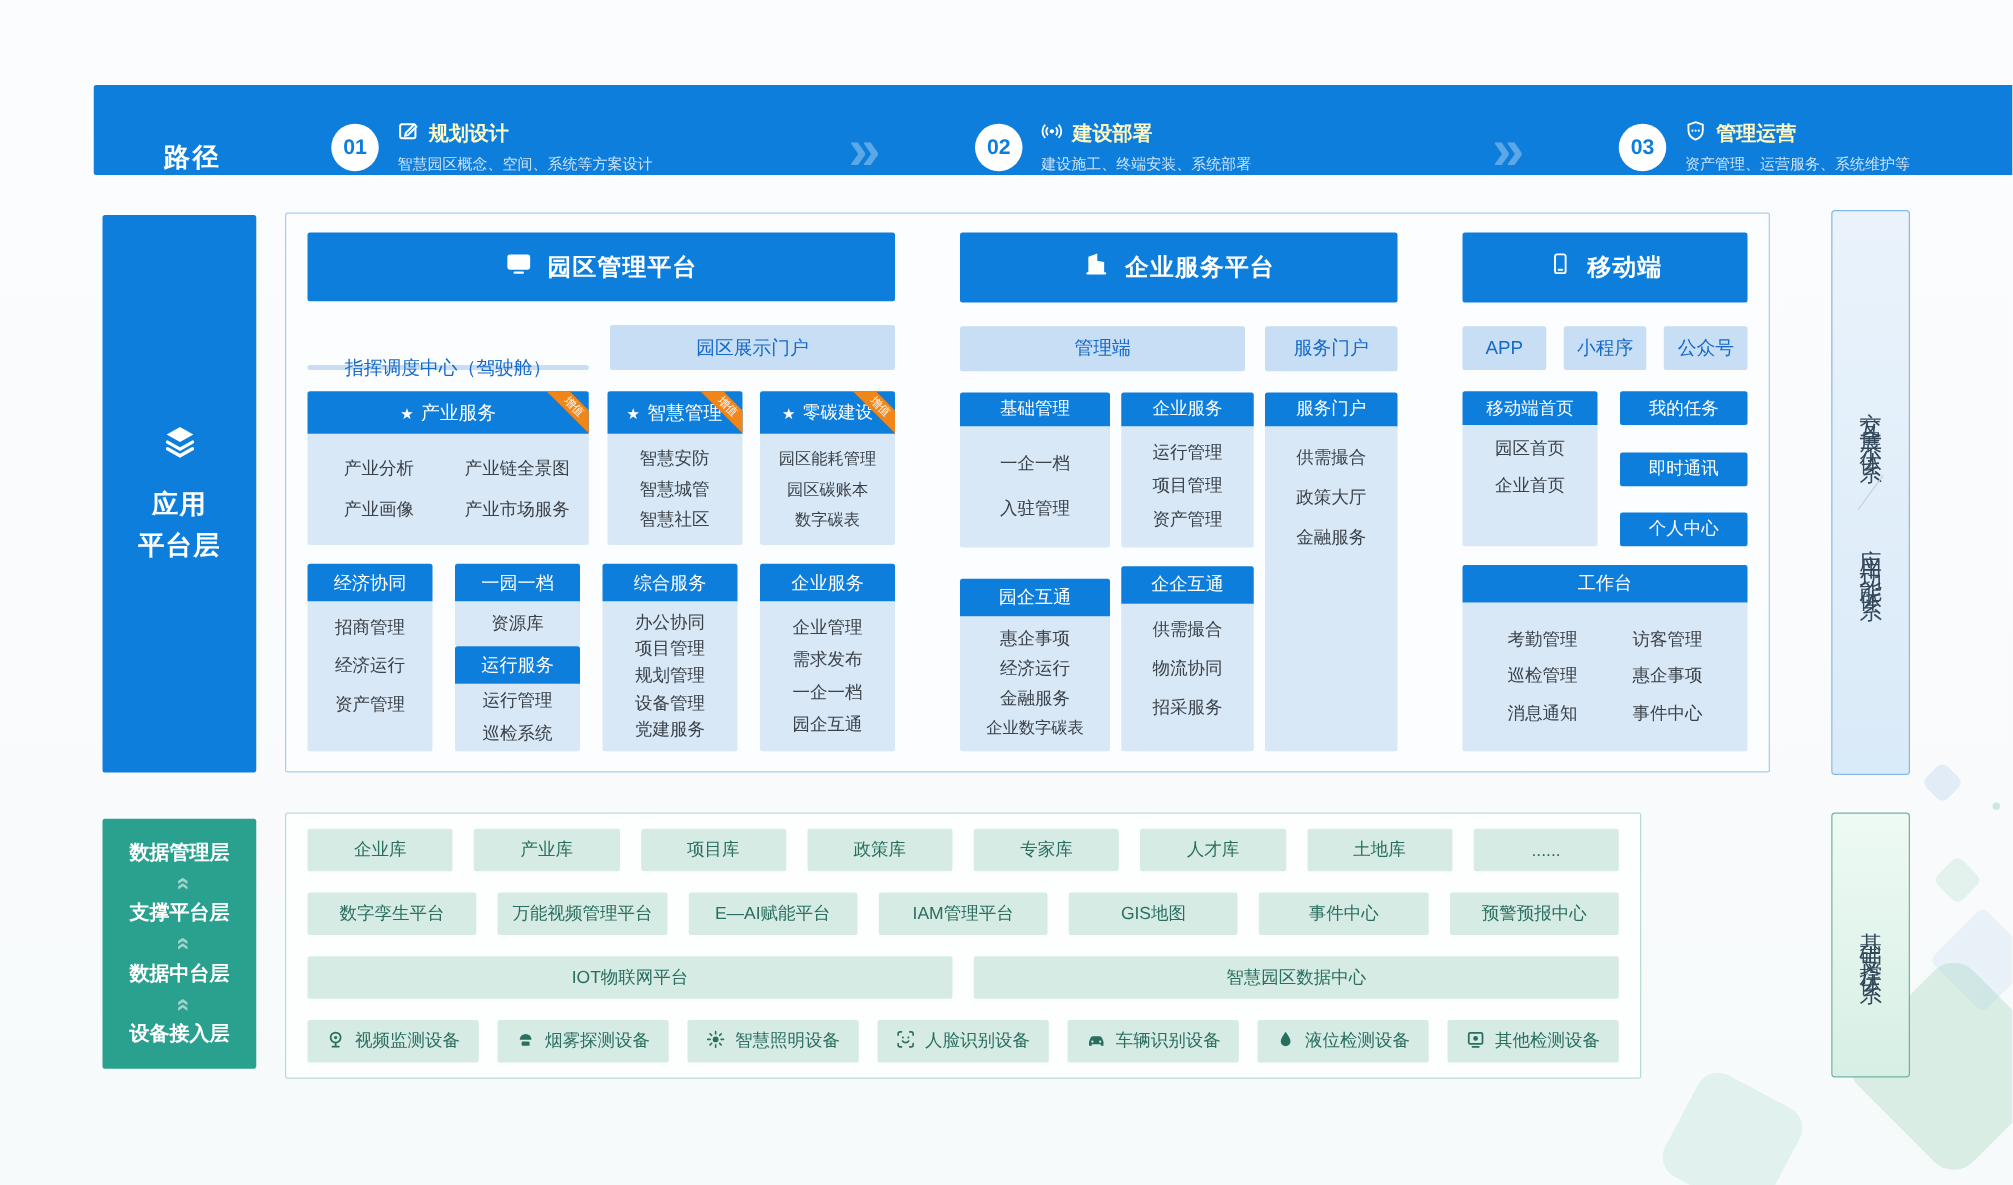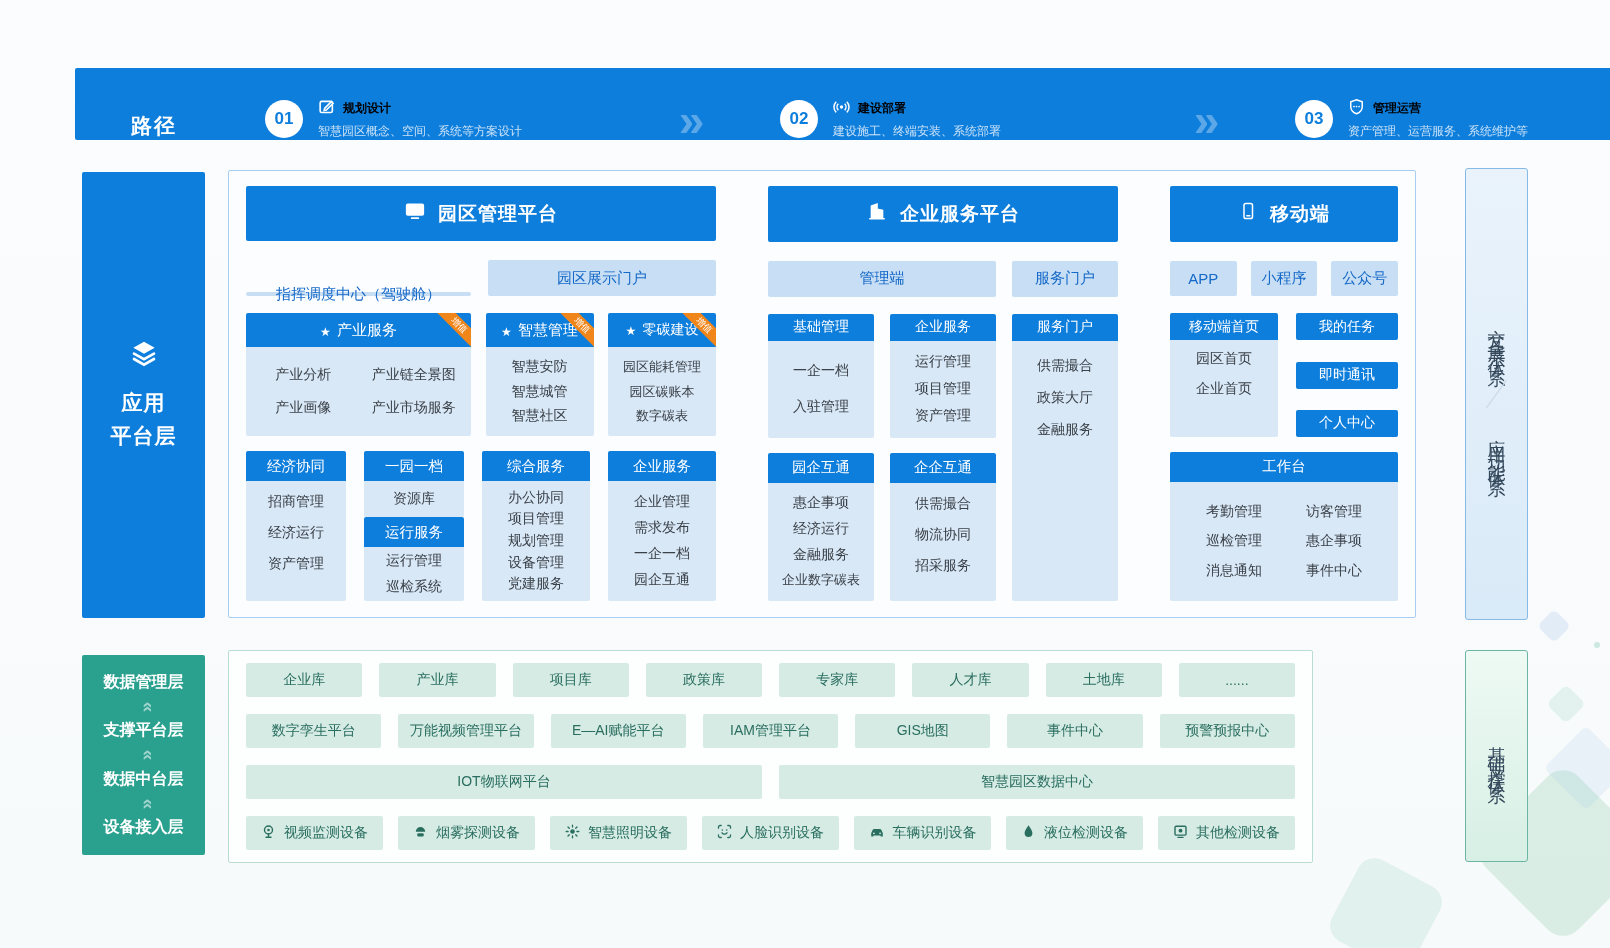--- a/index.html
+++ b/index.html
@@ -13,21 +13,21 @@
   .dot { border-radius:50%; }
 
   
   #topbar { position:absolute; z-index:2; left:75px; top:68px; width:1566px; height:72px;
     background:#0e7edd; border-radius:2px; display:flex; align-items:flex-end; padding:0 46px 0 56px; }
   .tb-label { color:#fff; font-size:21px; font-weight:bold; letter-spacing:2px; margin-right:88px; }
   .tb-step { display:flex; align-items:center; width:338px; flex:none; }
   .step-num { width:38px; height:38px; border-radius:50%; background:#fff; color:#0e7edd;
     font-weight:bold; font-size:17px; display:flex; align-items:center; justify-content:center; flex:none; }
   .step-txt { margin-left:15px; }
-  .step-title { display:flex; align-items:center; gap:8px; color:#000000; font-size:12px; font-weight:bold; }
+  .step-title { display:flex; align-items:center; gap:8px; color:#fef9c3; font-size:16px; font-weight:bold; }
   .step-desc { color:rgba(255,255,255,.78); font-size:12px; margin-top:5px; }
   .tb-chev { flex:1; text-align:center; }
   .tb-chev::before { content:"»"; font-size:46px; font-weight:bold; color:rgba(255,255,255,.32); line-height:40px; }
 
   
   #mid-sidebar { position:absolute; z-index:2; left:82px; top:172px; width:123px; height:446px;
     background:#0e7edd; border-radius:2px; display:flex; flex-direction:column; align-items:center; justify-content:center; gap:14px; }
   .side-label { color:#ffffff; font-size:21px; font-weight:bold; text-align:center; line-height:1.55; letter-spacing:1px; }
 
   #mid-panel { position:absolute; z-index:1; left:228px; top:170px; width:1188px; height:448px;
@@ -286,21 +286,21 @@
               <line x1="3.5" y1="17" x2="16.5" y2="17" stroke-linecap="round"></line>
             </svg></span>
         <span>企业服务平台</span>
       </div>
       <div class="portal-row" style="justify-content:space-between;">
         <div class="portal" style="width:228px;">管理端</div>
         <div class="portal" style="width:106px;">服务门户</div>
       </div>
 
       <div class="grow" style="margin-top:17px; height:289px;">
-        <div class="colstack" style="width:106px;">
+        <div class="colstack" style="width:120px;gap:10px;">
           <div class="g" style="height:124px; margin-bottom:15px;">
             <div class="g-head small">基础管理</div>
             <div class="g-body">
               <span class="g-item">一企一档</span>
               <span class="g-item">入驻管理</span>
             </div>
           </div>
           <div class="g" style="flex:1;">
             <div class="g-head">园企互通</div>
             <div class="g-body">

